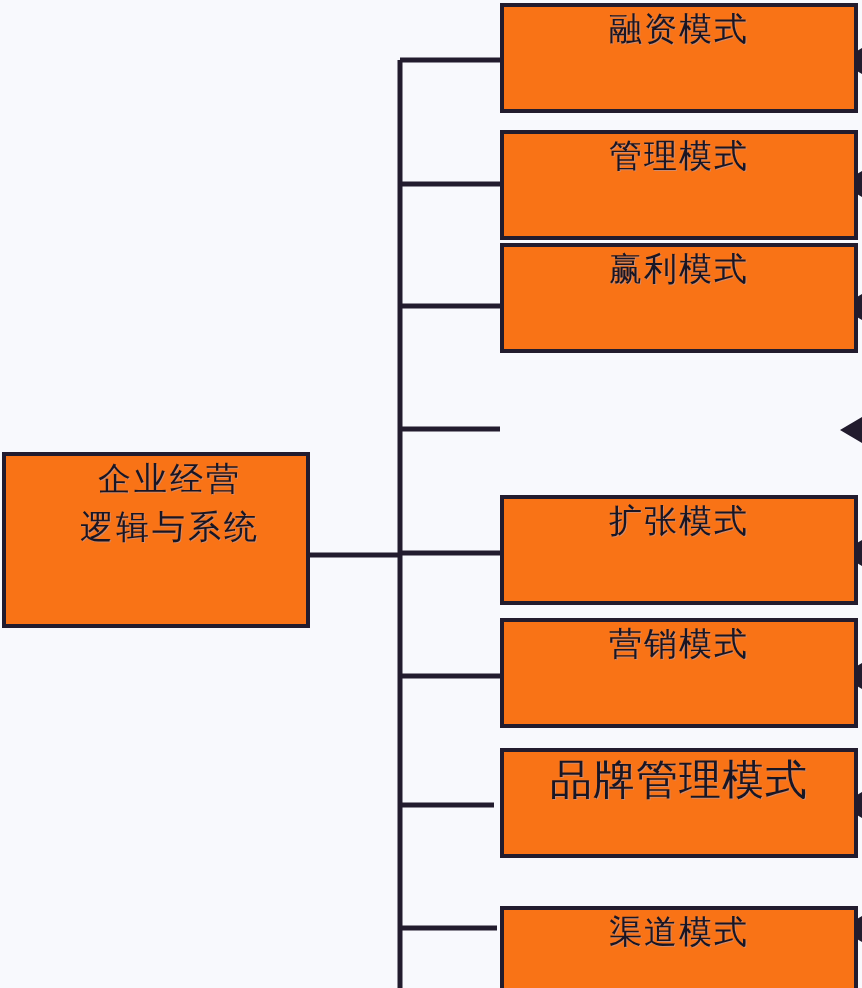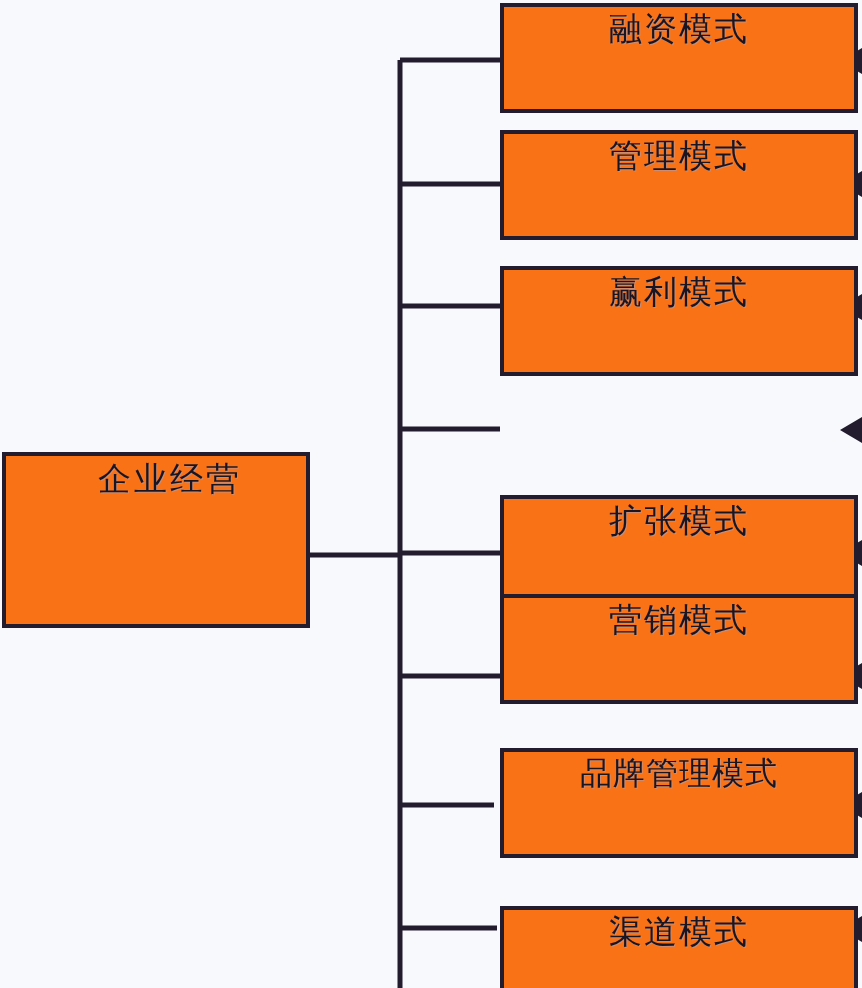--- a/index.html
+++ b/index.html
@@ -53,28 +53,28 @@
     padding-left: 28px;
   }
   .node.root .line { display: block; }
 
   .node.child {
     left: 500px;
     width: 358px;
     height: 110px;
     font-size: 33px;
   }
-  .node.child.wide-text { font-size: 32px; letter-spacing: 1px; }
+  .node.child.wide-text { font-size: 42px; letter-spacing: 1px; }
 
   .c0 { top: 3px; }
   .c1 { top: 130px; }
-  .c2 { top: 266px; }
+  .c2 { top: 243px; }
   .c3 { top: 372px; }
   .c4 { top: 495px; }
-  .c5 { top: 594px; }
+  .c5 { top: 618px; }
   .c6 { top: 748px; left: 494px; width: 364px; }
   .c7 { top: 872px; left: 497px; width: 361px; margin-top: 34px; }
 </style>
 </head>
 <body>
 
 <div id="canvas">
 
   <svg id="connectors" viewBox="0 0 862 988" width="862" height="988">
     <g stroke="#221c2e" stroke-width="5" fill="none" stroke-linecap="butt">
@@ -101,20 +101,21 @@
       <polygon points="862,540 862,566 840,553"></polygon>
       <polygon points="862,663 862,689 840,676"></polygon>
       <polygon points="862,792 862,818 840,805"></polygon>
       <polygon points="862,916 862,942 840,929"></polygon>
     </g>
   </svg>
 
   <div class="node root">
     <div>
       <span class="line">企业经营</span>
+      <span class="line">逻辑与系统</span>
     </div>
   </div>
 
   <div class="node child c0">
     <span>融资模式</span>
   </div>
   <div class="node child c1">
     <span>管理模式</span>
   </div>
   <div class="node child c2">

